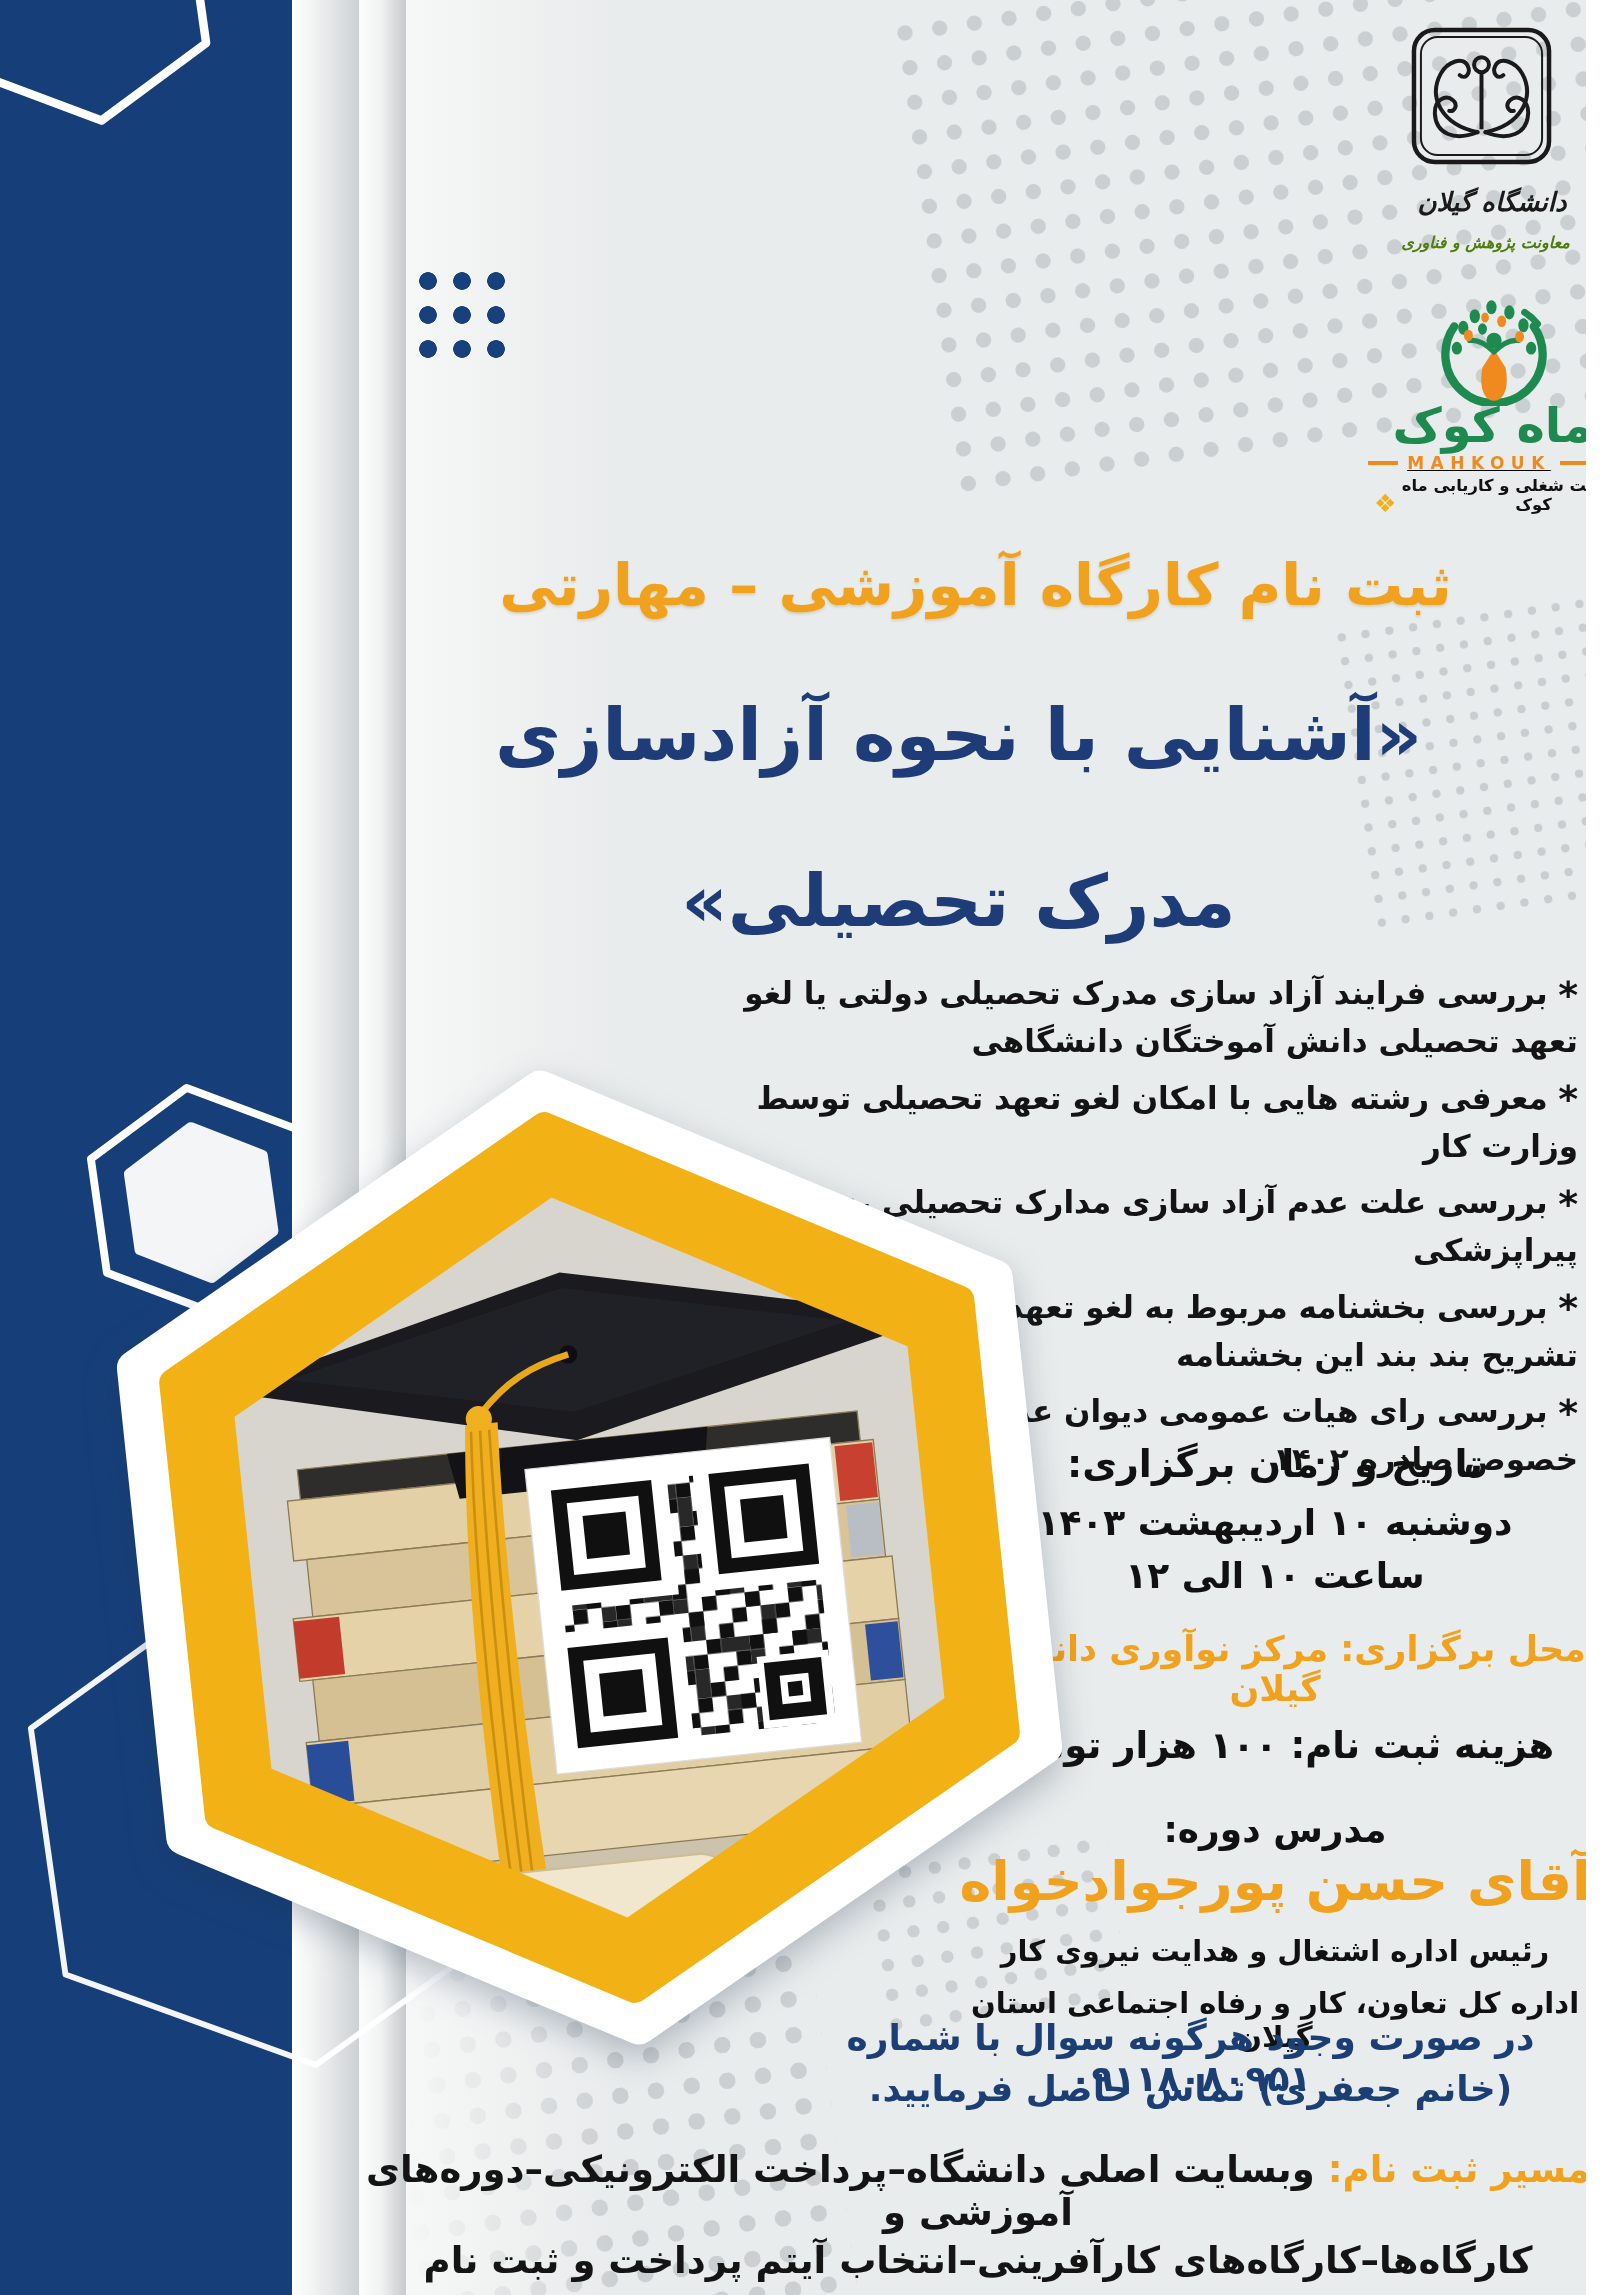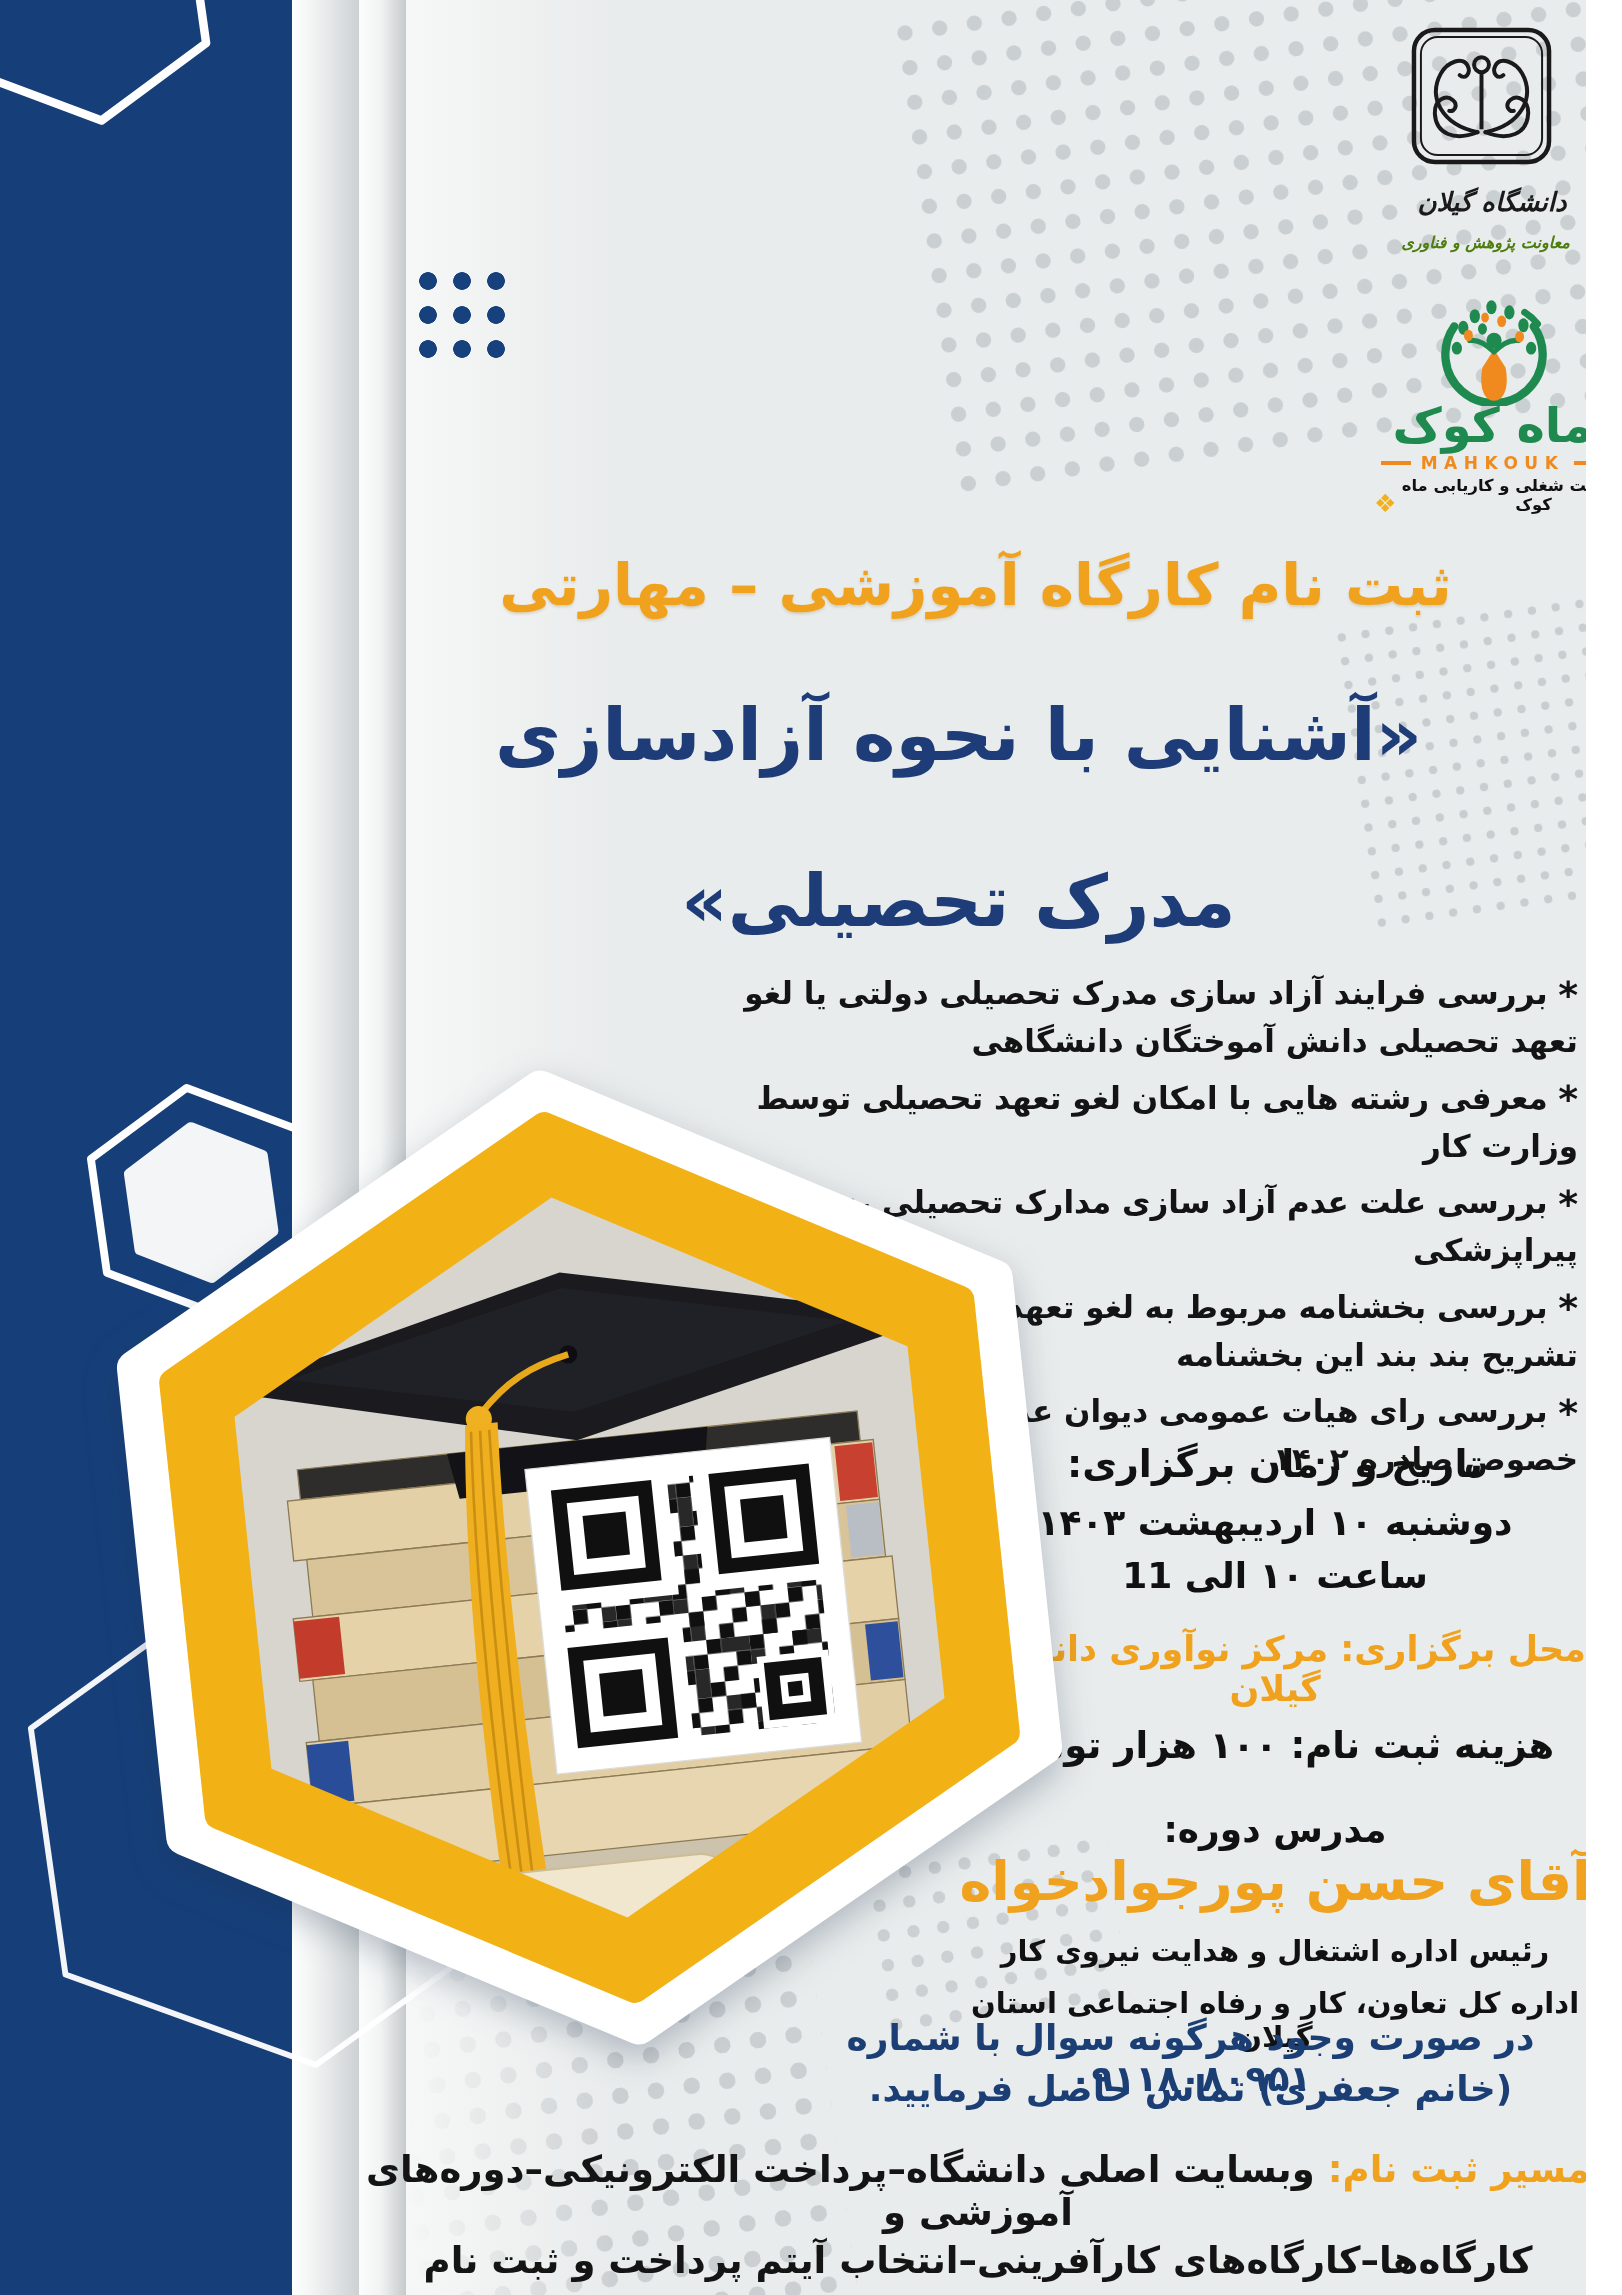--- a/index.html
+++ b/index.html
@@ -47,21 +47,21 @@
   .orange{color:#f0a21e;}
   .black{color:#111111;}
   .contact{left:785px;width:811px;font-size:36px;color:#1b3e75;}
   .pathline{left:340px;width:1276px;font-size:37px;color:#141414;}
   .plabel{color:#f0a21e;margin-left:13px;}
 
   
   .uni-text1{left:1361px;top:187px;width:262px;font-size:26px;font-style:italic;color:#1a1a1a;}
   .uni-text2{left:1348px;top:233px;width:275px;font-size:16px;font-style:italic;color:#4d7c0f;}
   .mah-fa{left:1368px;top:397px;width:249px;font-size:48px;color:#1f8a4f;}
-  .mah-en-row{left:1368px;top:453px;width:249px;display:flex;align-items:center;justify-content:center;gap:9.2px;}
+  .mah-en-row{left:1368px;top:453px;width:249px;display:flex;align-items:center;justify-content:flex-start;gap:9.2px;text-decoration:underline;}
   .mah-en{font-size:17px;font-weight:bold;color:#ef8a1f;letter-spacing:6.5px;white-space:nowrap;}
   .mah-dash{flex:0 0 30px;height:3.3px;background:#ef8a1f;}
   .mah-sub{left:1348px;top:476px;width:275px;font-size:16.4px;color:#111;margin-left:48px;}
   .diamond{left:1374px;top:489px;font-size:25px;color:#f2af1e;}
 
   .photo-hex{left:92px;top:1047px;filter:drop-shadow(0 13px 17px rgba(30,50,80,.28));}
 </style>
 </head>
 <body>
 
@@ -146,21 +146,21 @@
   <div class="abs fa bullets">
     <div class="bullet"><span class="bmark">*</span><span>بررسی فرایند آزاد سازی مدرک تحصیلی دولتی یا لغو تعهد تحصیلی دانش آموختگان دانشگاهی</span></div>
     <div class="bullet"><span class="bmark">*</span><span>معرفی رشته هایی با امکان لغو تعهد تحصیلی توسط وزارت کار</span></div>
     <div class="bullet"><span class="bmark">*</span><span>بررسی علت عدم آزاد سازی مدارک تحصیلی پزشکی و پیراپزشکی</span></div>
     <div class="bullet"><span class="bmark">*</span><span>بررسی بخشنامه مربوط به لغو تعهد تحصیلی و بیان تشریح بند بند این بخشنامه</span></div>
     <div class="bullet"><span class="bmark">*</span><span>بررسی رای هیات عمومی دیوان عدالت اداری در این خصوص صادره ۱۴۰۲</span></div>
   </div>
 
   <div class="abs fa center cline black" style="top:1406px;font-size:38px">تاریخ و زمان برگزاری:</div>
   <div class="abs fa center cline black" style="top:1466px;font-size:36px">دوشنبه ۱۰ اردیبهشت ۱۴۰۳</div>
-  <div class="abs fa center cline black" style="top:1519px;font-size:36px">ساعت ۱۰ الی 11</div>
+  <div class="abs fa center cline black" style="top:1519px;font-size:36px">ساعت ۱۰ الی ۱۲</div>
   <div class="abs fa center cline orange" style="top:1593px;font-size:35px">محل برگزاری: مرکز نوآوری دانشگاه گیلان</div>
   <div class="abs fa center cline black" style="top:1688px;font-size:37px">هزینه ثبت نام: ۱۰۰ هزار تومان</div>
 
   <div class="abs fa center cline black" style="top:1773px;font-size:36px">مدرس دوره:</div>
   <div class="abs fa center cline orange" style="top:1814px;font-size:54px">آقای حسن پورجوادخواه</div>
   <div class="abs fa center cline black" style="top:1898px;font-size:29px">رئیس اداره اشتغال و هدایت نیروی کار</div>
   <div class="abs fa center cline black" style="top:1950px;font-size:29px">اداره کل تعاون، کار و رفاه اجتماعی استان گیلان</div>
 
   <div class="abs fa center contact" style="top:2017px">در صورت وجود هرگونه سوال با شماره ۰۹۱۱۸۰۸۰۹۵۱</div>
   <div class="abs fa center contact" style="top:2068px">(خانم جعفری) تماس حاصل فرمایید.</div>

